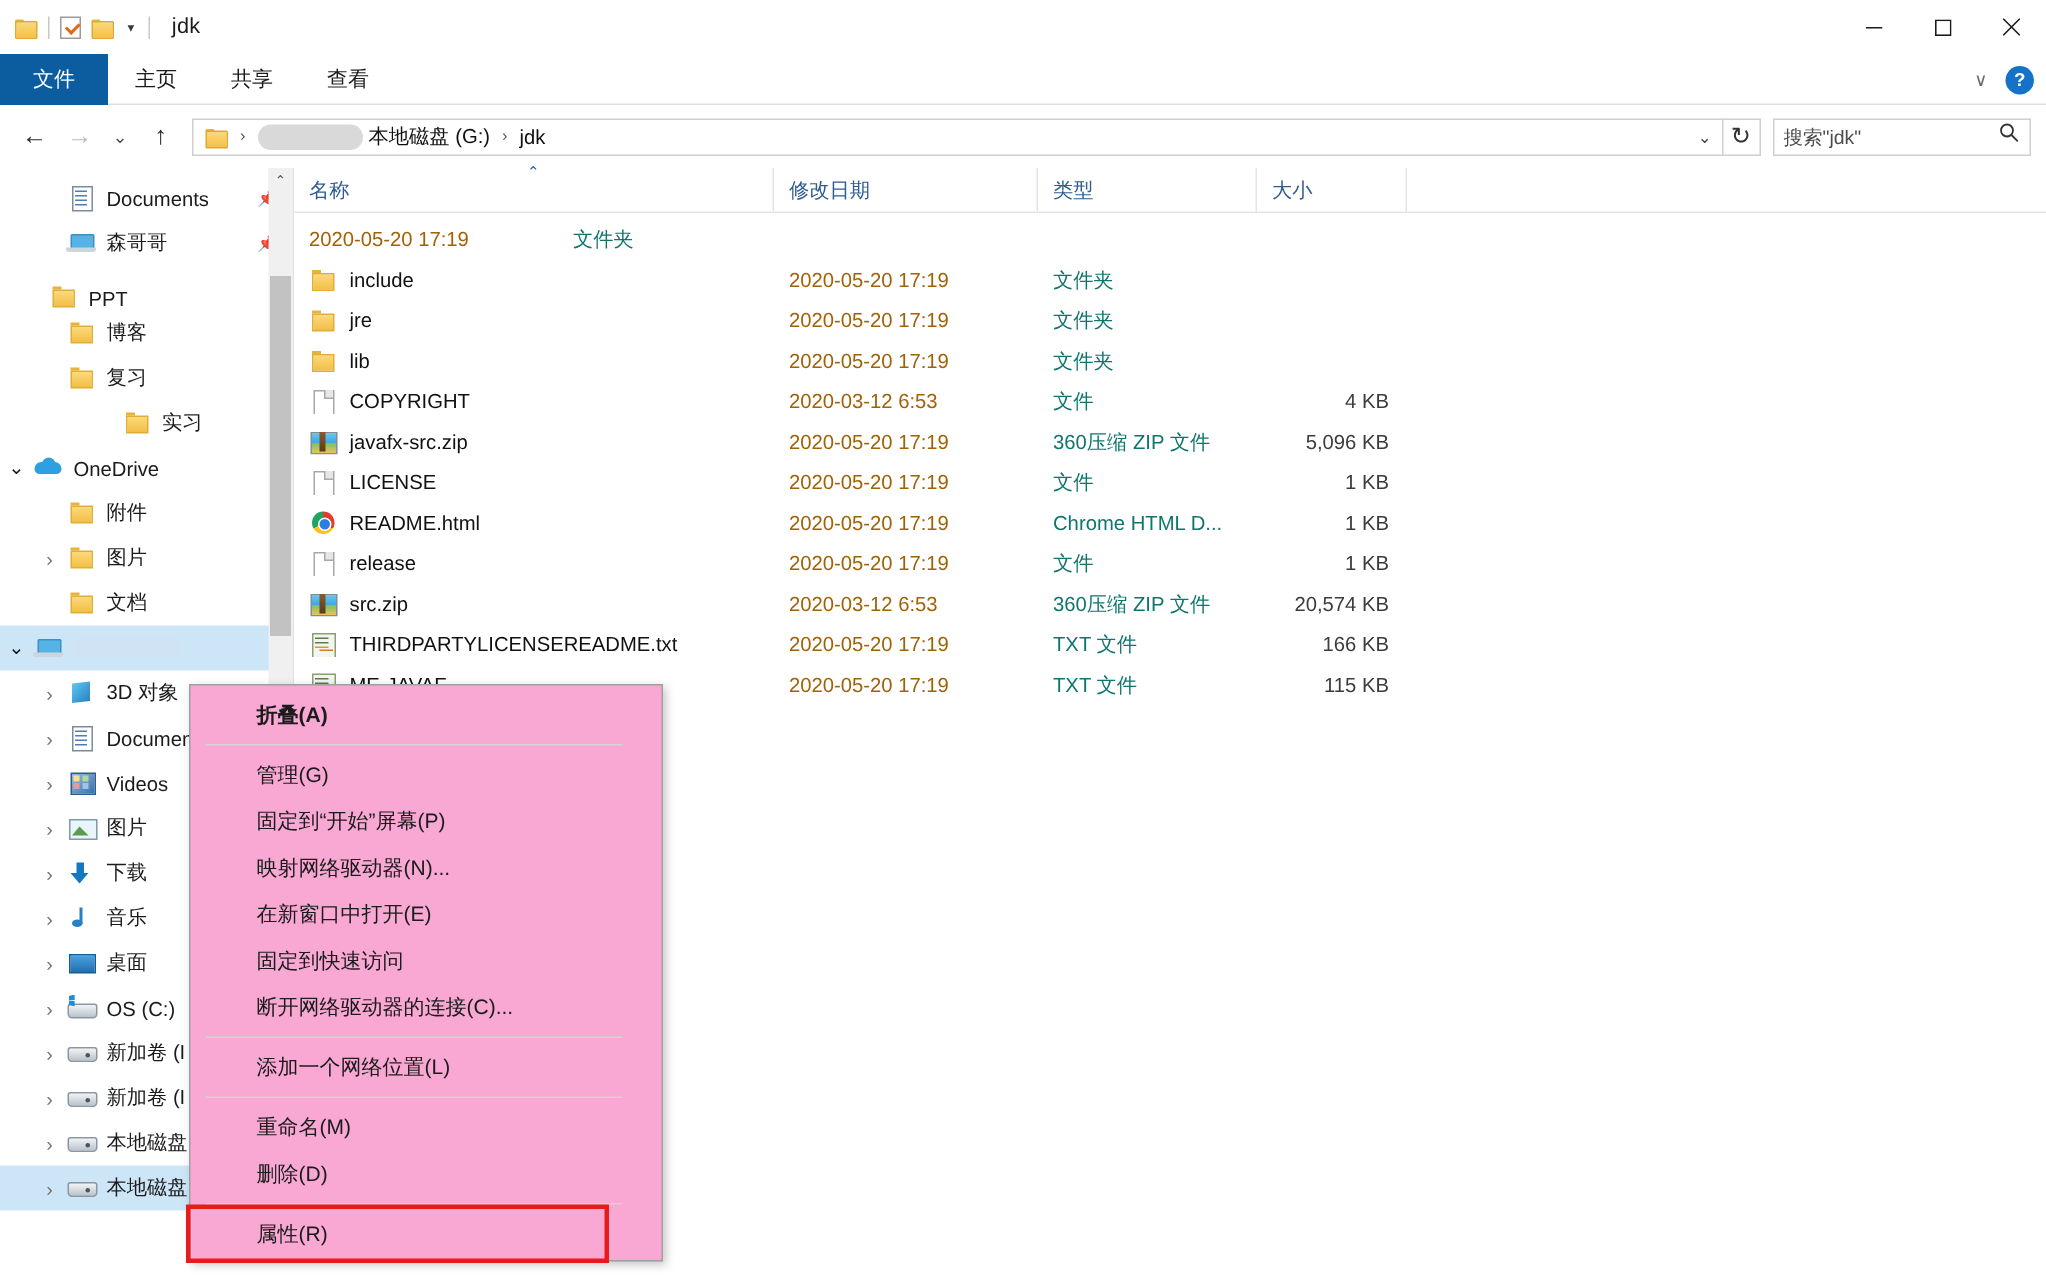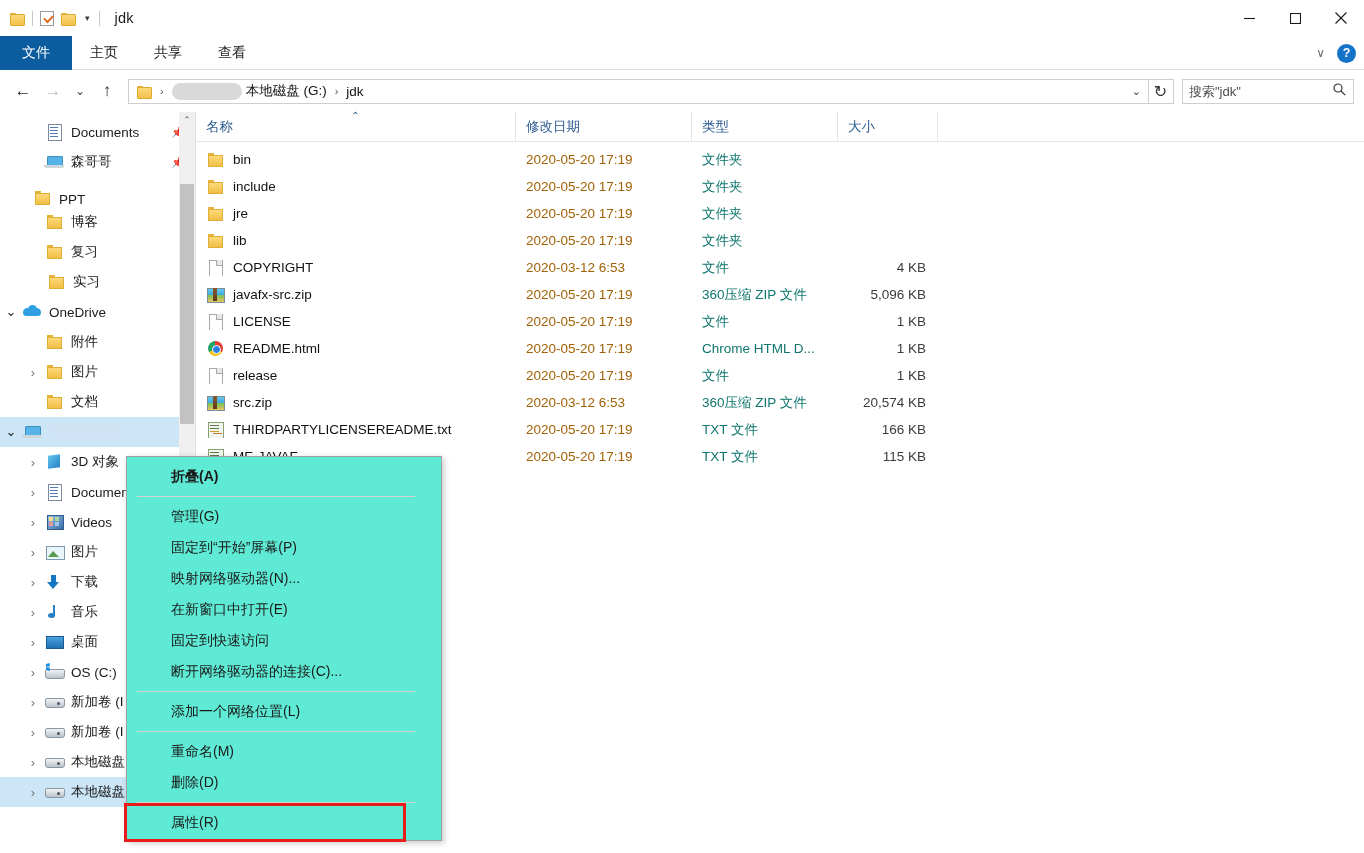--- a/index.html
+++ b/index.html
@@ -242,21 +242,21 @@
   .ic-chrome::after { content:""; position:absolute; left:6px; top:5px; width:7px; height:7px;
                       border-radius:50%; background:#2a7de1; border:1.5px solid #fff; }
   .ic-txt::before   { content:""; position:absolute; left:2px; top:1px; width:14px; height:15px;
                       background:#f3f6f0; border:1px solid #89a06f; }
   .ic-txt::after    { content:""; position:absolute; left:4px; top:4px; width:9px; height:1px;
                       background:#5d7a4a; box-shadow:0 3px 0 #5d7a4a, 0 6px 0 #c9a227, 3px 8px 0 #d07d2a; }
 
   
   .ctxmenu {
     position: absolute; left: 126px; top: 456px; width: 316px;
-    background: #5eead4; border: 1px solid #a0a0a0;
+    background: #f9a8d4; border: 1px solid #a0a0a0;
     box-shadow: 2px 2px 6px rgba(0,0,0,.22);
     padding: 4px 16px 2px 0; z-index: 50;
   }
   .mi {
     height: 31px; display: flex; align-items: center;
     padding-left: 44px; font-size: 14px; color: #1b1b1b; white-space: nowrap;
   }
   .mi.bold { font-weight: bold; }
   .msep { height: 1px; background: #d4d4d4; margin: 4px 10px 4px 10px; }
   .mi-highlight-wrap { position: relative; }
@@ -393,21 +393,21 @@
           <div class="navrow" style="padding-left: 22px;">
             <span class="twisty"></span>
             <span class="nav-ico ic-folder"></span>
             <span class="nav-label">博客</span>
           </div>
           <div class="navrow" style="padding-left: 22px;">
             <span class="twisty"></span>
             <span class="nav-ico ic-folder"></span>
             <span class="nav-label">复习</span>
           </div>
-          <div class="navrow" style="padding-left: 24px;">
+          <div class="navrow" style="padding-left: 35px; margin-left: 24px;">
             <span class="twisty"></span>
             <span class="nav-ico ic-folder"></span>
             <span class="nav-label">实习</span>
           </div>
           <div class="navrow" style="padding-left: 0px;">
             <span class="twisty open" style="font-size: 13px; line-height: 0.6;">⌄</span>
             <span class="nav-ico ic-cloud"></span>
             <span class="nav-label">OneDrive</span>
           </div>
           <div class="navrow" style="padding-left: 22px;">
@@ -508,24 +508,20 @@
         </div>
         <div class="col type">
           <span>类型</span>
         </div>
         <div class="col size">
           <span>大小</span>
         </div>
       </div>
       <div class="rows" id="filerows">
           <div class="frow">
-            <div class="fc name">
-              <span class="fico ic-ffolder"></span>
-              <span>bin</span>
-            </div>
             <div class="fc date">2020-05-20 17:19</div>
             <div class="fc type">文件夹</div>
             <div class="fc size"></div>
           </div>
           <div class="frow">
             <div class="fc name">
               <span class="fico ic-ffolder"></span>
               <span>include</span>
             </div>
             <div class="fc date">2020-05-20 17:19</div>

